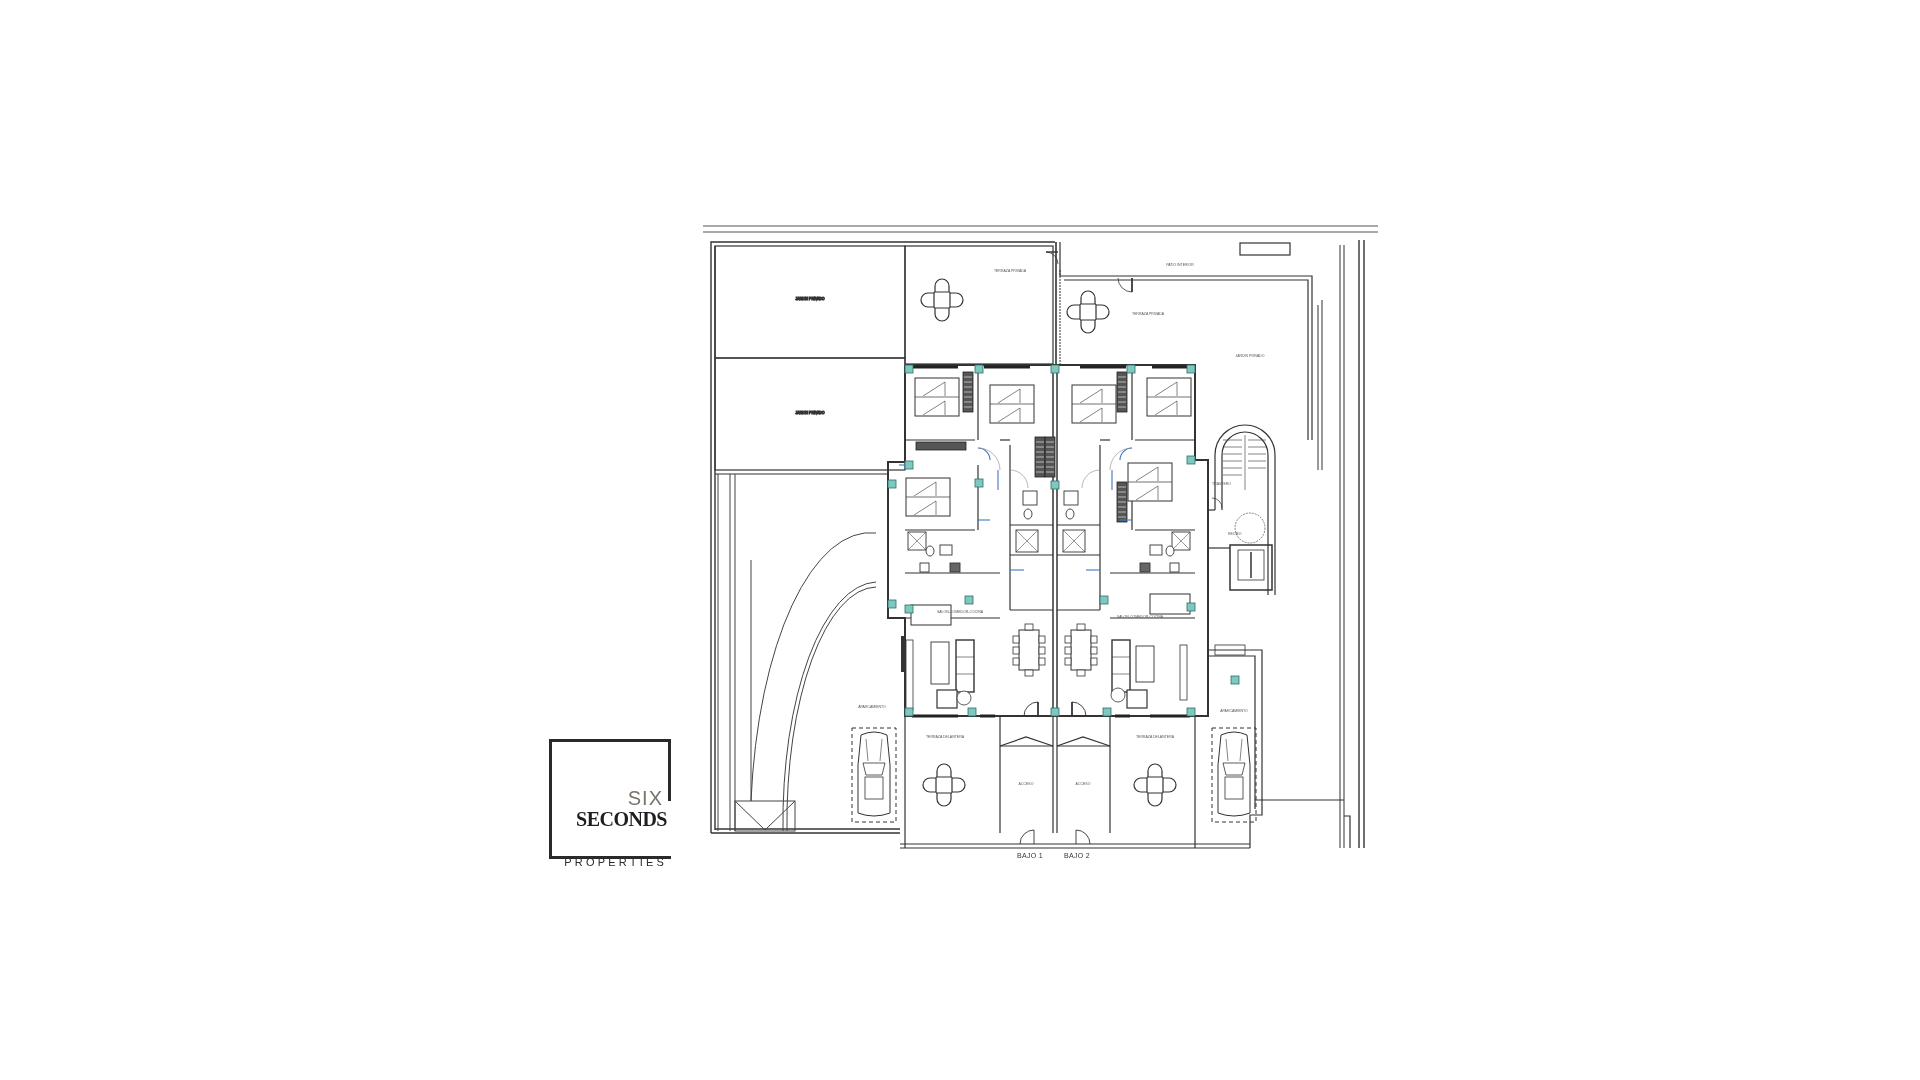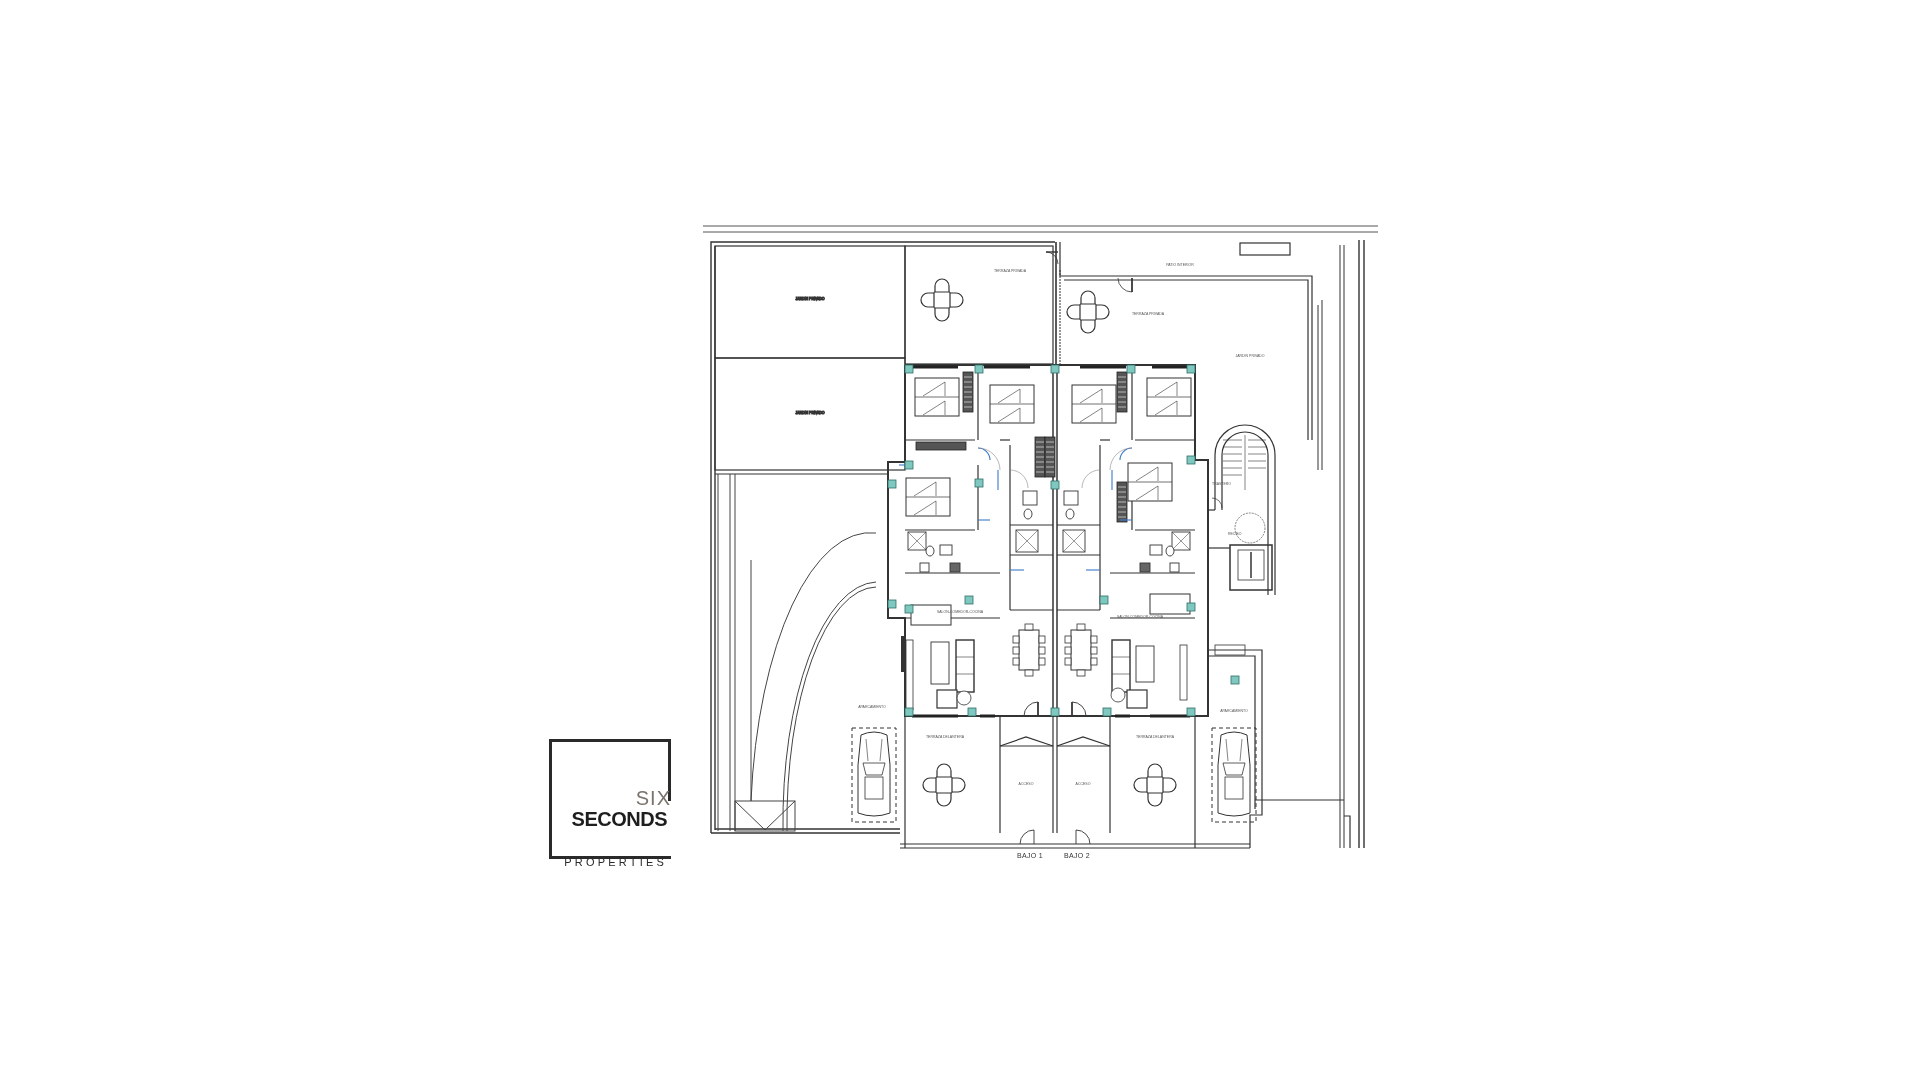--- a/index.html
+++ b/index.html
@@ -3,22 +3,22 @@
 <meta charset="utf-8">
 <style>
   html, body { margin:0; padding:0; background:#ffffff; }
   body { width:1920px; height:1080px; position:relative; overflow:hidden; font-family:"Liberation Sans", sans-serif; }
   #plan { position:absolute; left:0; top:0; width:1920px; height:1080px; }
   .logo { position:absolute; left:549px; top:739px; width:122px; height:120px; }
   .logo-frame-left { position:absolute; left:0; top:0; width:3px; height:120px; background:#2a2a2a; }
   .logo-frame-top { position:absolute; left:0; top:0; width:122px; height:3px; background:#2a2a2a; }
   .logo-frame-right { position:absolute; right:0; top:0; width:3px; height:62px; background:#2a2a2a; }
   .logo-frame-bottom { position:absolute; left:0; bottom:0; width:122px; height:3px; background:#2a2a2a; }
-  .logo-six { position:absolute; right:0; top:48px; font-size:20px; letter-spacing:1px; color:#7a746c; font-weight:normal; }
-  .logo-seconds { position:absolute; right:4px; top:69px; font-size:20px; font-weight:bold; color:#1e1e1e; letter-spacing:-0.5px; }
+  .logo-six { position:absolute; right:8px; top:48px; font-size:20px; letter-spacing:1px; color:#7a746c; font-weight:normal; }
+  .logo-seconds { position:absolute; right:4px; top:69px; font-size:20px; font-weight:bold; color:#1e1e1e; letter-spacing:-0.5px;font-family:Liberation Serif, serif; }
   .logo-props { position:absolute; right:4px; top:97px; font-size:11px; letter-spacing:3.2px; color:#2a2a2a;margin-top:20px; }
   .label-bajo { position:absolute; font-size:7px; color:#333; letter-spacing:0.3px; }
   .roomlbl { font-family:"Liberation Sans", sans-serif; font-size:3.5px; fill:#555; }
 </style>
 </head>
 <body>
 
 <svg id="plan" viewBox="0 0 1920 1080" xmlns="http://www.w3.org/2000/svg">
   <defs>
     <g id="table4">

